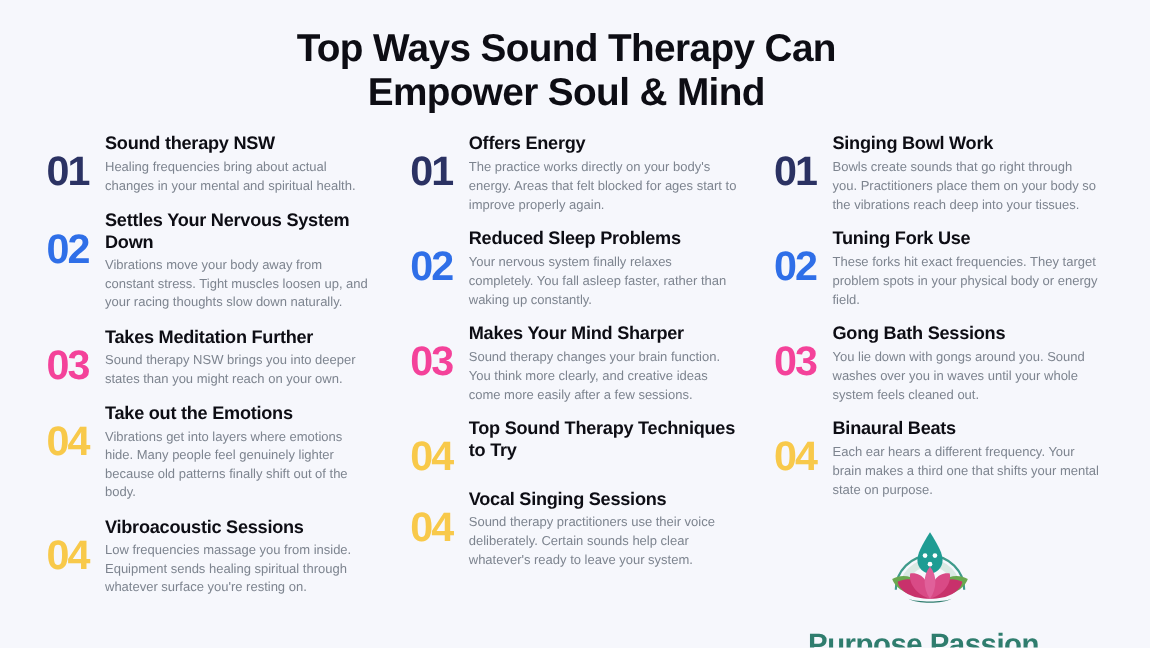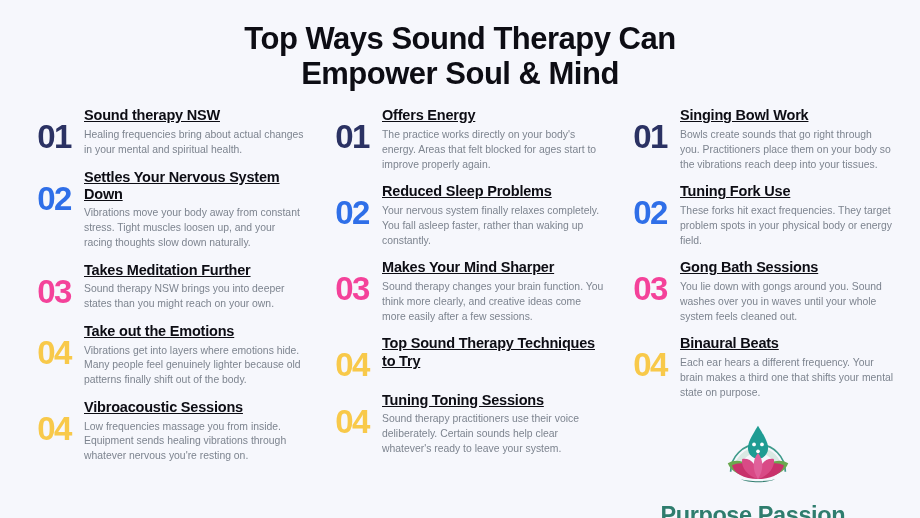--- a/index.html
+++ b/index.html
@@ -11,21 +11,21 @@
     height: 518px;
     background: #f6f7fc;
     font-family: "Liberation Sans", sans-serif;
     overflow: hidden;
   }
   .poster {
     position: relative;
     width: 920px;
     height: 410px;
     box-sizing: border-box;
-    padding: 16px 26px 10px 26px;
+    padding: 16px 40px 10px 26px;
   }
 
   
   .title {
     text-align: center;
     color: #0d0d14;
     font-size: 31px;
     font-weight: bold;
     line-height: 1.12;
     letter-spacing: -0.5px;
@@ -71,21 +71,20 @@
     min-width: 0;
     padding-top: 2px;
   }
   .item-title {
     color: #0d0d14;
     font-size: 14.5px;
     font-weight: bold;
     line-height: 1.2;
     letter-spacing: -0.2px;
     margin-bottom: 3px;
-    text-decoration: underline;
   }
   .item-desc {
     color: #7d848f;
     font-size: 10.4px;
     line-height: 1.43;
   }
 
   
   .n-navy   { color: #2b3263; }
   .n-blue   { color: #2f6fe8; }
@@ -168,21 +167,21 @@
         <div class="body">
           <div class="item-title">Take out the Emotions</div>
           <div class="item-desc">Vibrations get into layers where emotions hide. Many people feel genuinely lighter because old patterns finally shift out of the body.</div>
         </div>
       </div>
 
       <div class="item">
         <div class="num n-yellow">04</div>
         <div class="body">
           <div class="item-title">Vibroacoustic Sessions</div>
-          <div class="item-desc">Low frequencies massage you from inside. Equipment sends healing vibrations through whatever nervous you're resting on.</div>
+          <div class="item-desc">Low frequencies massage you from inside. Equipment sends healing spiritual through whatever surface you're resting on.</div>
         </div>
       </div>
 
     </div>
 
     <div class="column col-2">
 
       <div class="item">
         <div class="num n-navy">01</div>
         <div class="body">
@@ -210,21 +209,21 @@
       <div class="item">
         <div class="num n-yellow">04</div>
         <div class="body">
           <div class="item-title">Top Sound Therapy Techniques to Try</div>
         </div>
       </div>
 
       <div class="item">
         <div class="num n-yellow">04</div>
         <div class="body">
-          <div class="item-title">Tuning Toning Sessions</div>
+          <div class="item-title">Vocal Singing Sessions</div>
           <div class="item-desc">Sound therapy practitioners use their voice deliberately. Certain sounds help clear whatever's ready to leave your system.</div>
         </div>
       </div>
 
     </div>
 
     <div class="column col-3">
 
       <div class="item">
         <div class="num n-navy">01</div>

